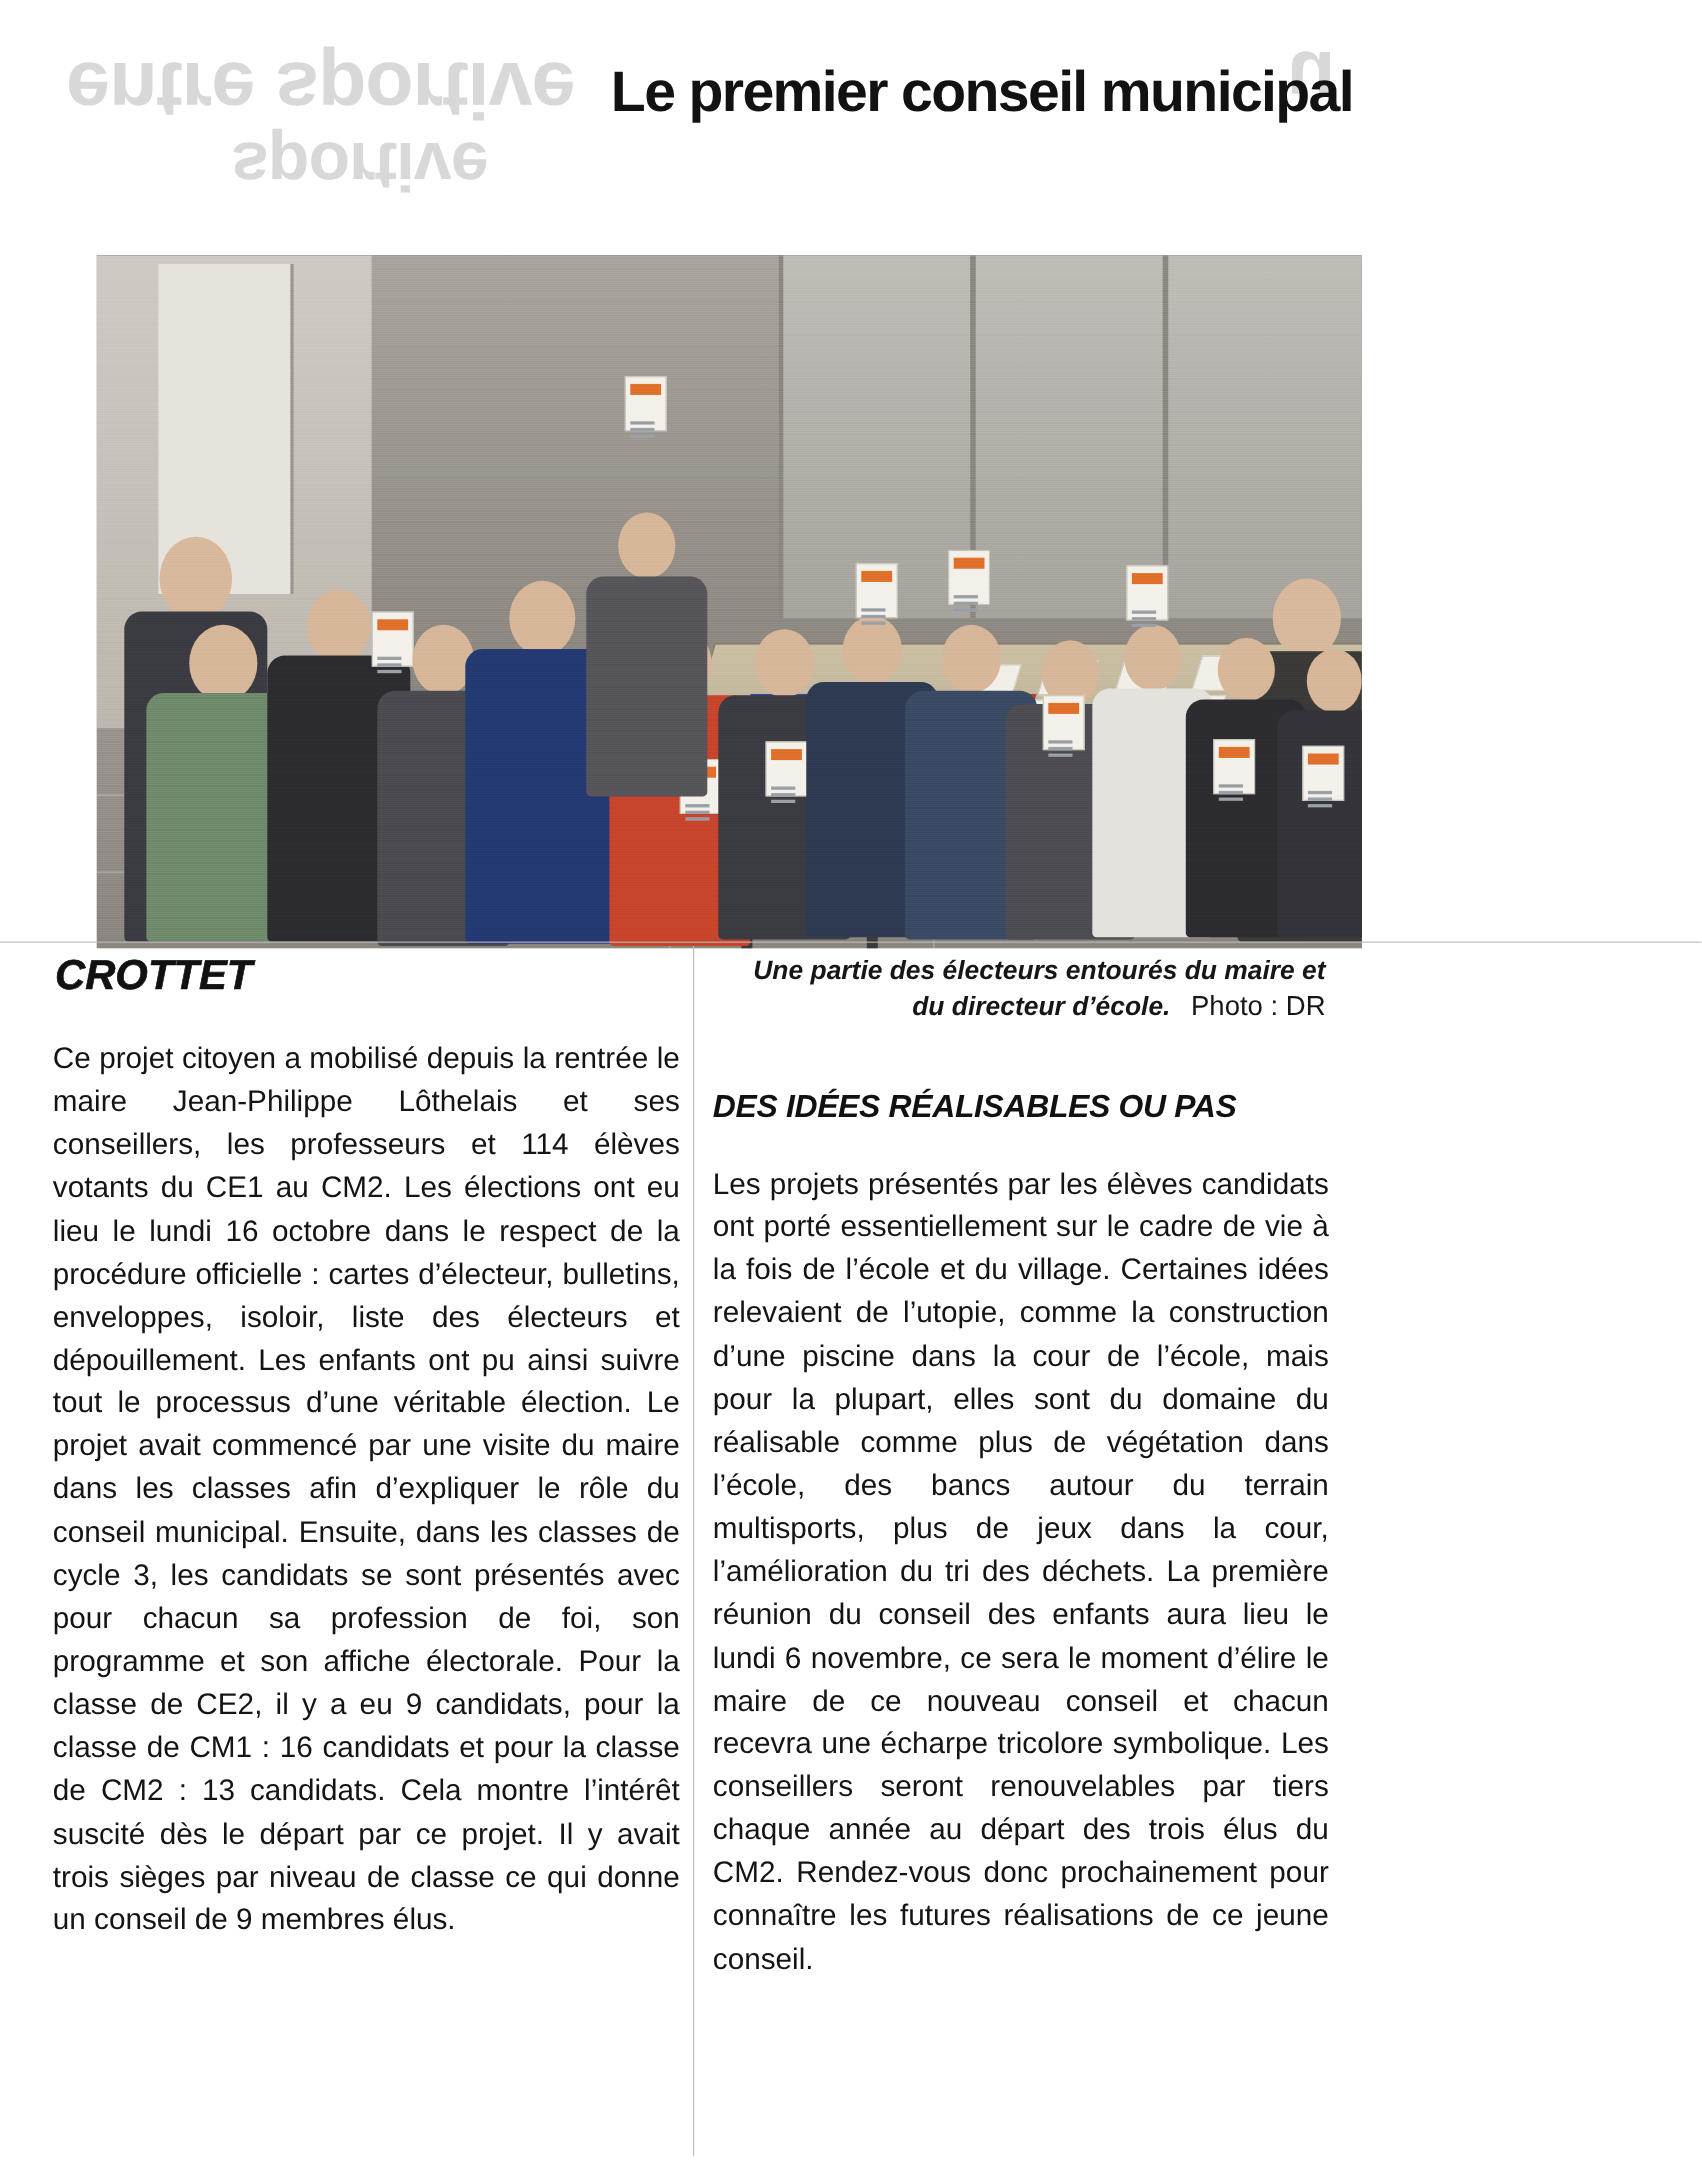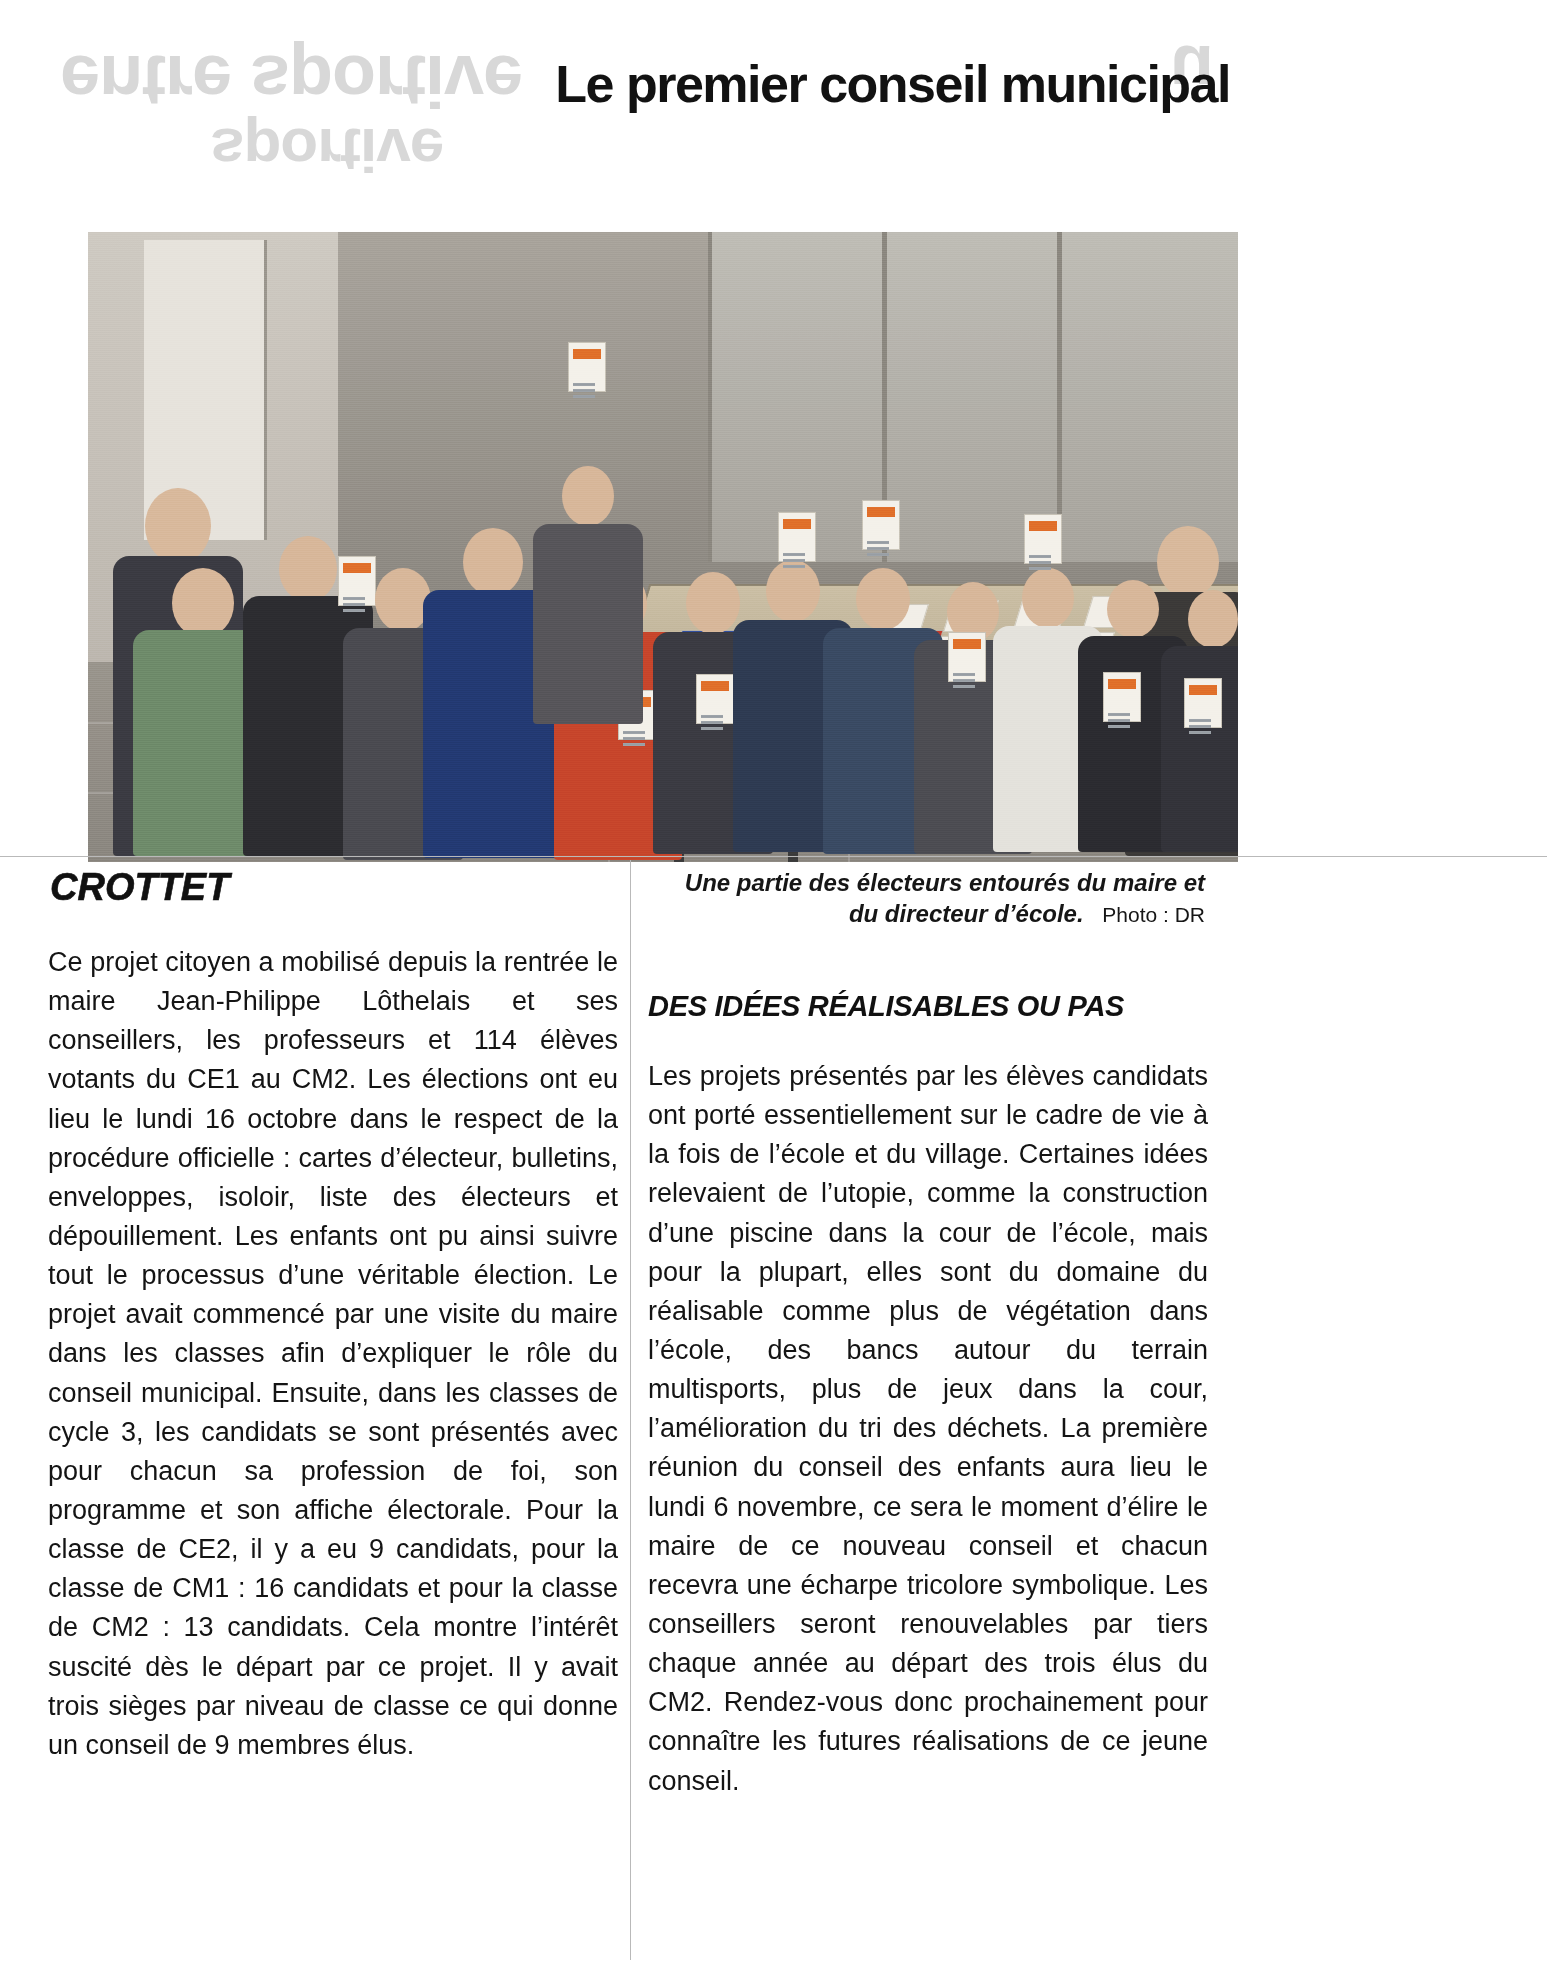--- a/index.html
+++ b/index.html
@@ -140,21 +140,21 @@
     text-align: right;
     font-size: 24px;
     line-height: 1.28;
     font-style: italic;
     font-weight: 700;
     color: #161616;
   }
   .caption .credit {
     font-style: normal;
     font-weight: 400;
-    font-size: 21px;
+    font-size: 25px;
     margin-left: 12px;
   }
 
   
   .dateline {
     position: absolute;
     top: 866px;
     left: 50px;
     font-size: 38px;
     font-weight: 800;

